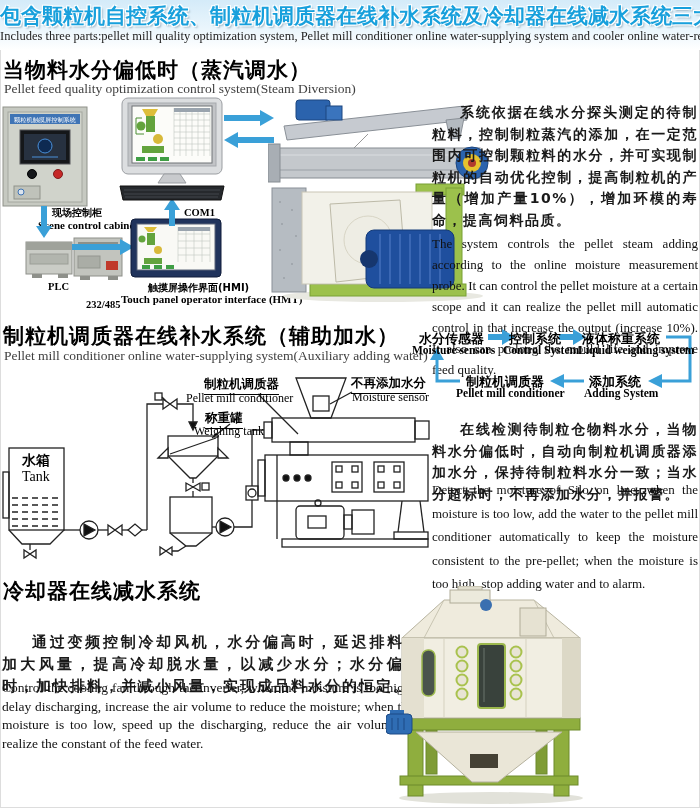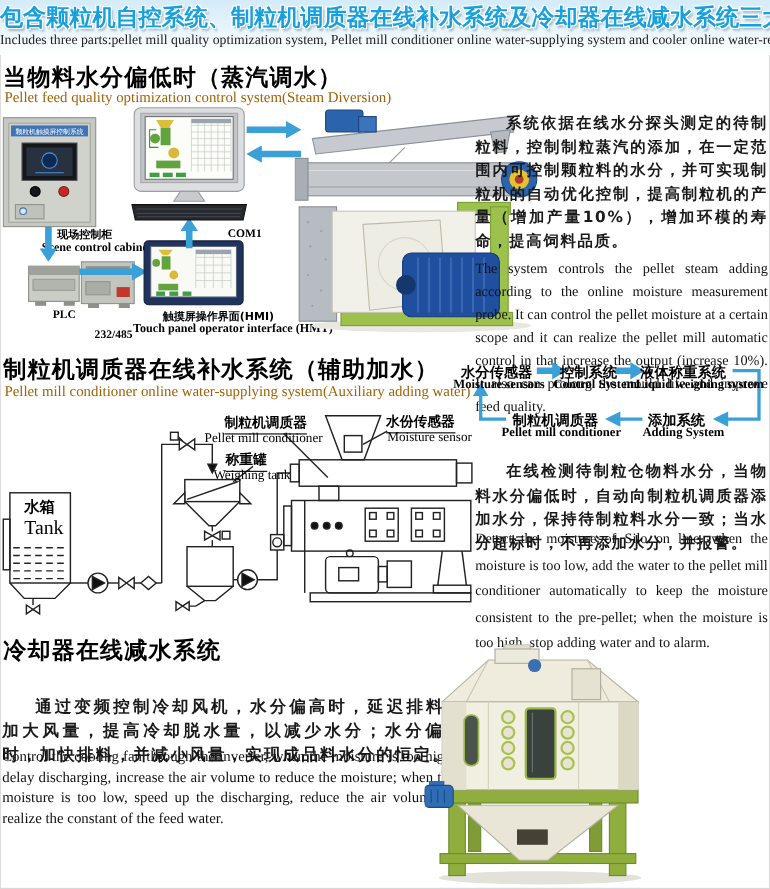--- a/index.html
+++ b/index.html
@@ -10,21 +10,21 @@
   
   .banner{left:0;top:0;width:700px;height:50px;
           background:linear-gradient(180deg,#d4ebf9 0%,#e9f5fc 55%,#ffffff 100%);}
   .banner-cn{left:0;top:2px;width:700px;text-align:center;font-size:21px;font-weight:bold;color:#18a0dc;
              letter-spacing:0px;
              text-shadow:-1px -1px 0 #fff,1px -1px 0 #fff,-1px 1px 0 #fff,1px 1px 0 #fff,2px 2px 2px #9fb6c4;}
   .banner-en{left:0;top:29px;width:700px;text-align:center;font-family:"Liberation Serif",serif;
              font-size:12.5px;color:#222;}
   
   .h-cn{font-size:21px;font-weight:bold;color:#000;letter-spacing:1px;}
-  .h-sub{font-family:"Liberation Serif",serif;font-size:13.5px;color:#a16207;}
+  .h-sub{font-family:"Liberation Serif",serif;font-size:13.5px;color:#404040;}
   
   .txt-cn{font-size:14px;font-weight:bold;line-height:21.5px;letter-spacing:1.5px;
           text-align:justify;text-indent:2em;color:#1a1a1a;}
   .txt-en{font-family:"Liberation Serif",serif;font-size:13px;line-height:21px;
           text-align:justify;color:#111;}
   .txt-cn3{font-size:15px;font-weight:bold;line-height:22px;letter-spacing:2px;
            text-align:justify;text-indent:2em;color:#1a1a1a;}
   .txt-en3{font-family:"Liberation Serif",serif;font-size:13.5px;line-height:18.5px;
            text-align:justify;color:#111;}
   
@@ -117,21 +117,21 @@
     <rect x="12" y="47" width="8" height="4" fill="#3f9e44"></rect>
     <rect x="24" y="47" width="8" height="4" fill="#3f9e44"></rect>
     <rect x="36" y="47" width="8" height="4" fill="#3f9e44"></rect>
   </svg>
   <span class="abs cap-cn nowrap" style="left:148px;top:281px;">触摸屏操作界面(HMI)</span>
   <span class="abs cap-en nowrap" style="left:121px;top:293px;">Touch panel operator interface (HMT)</span>
 
   <svg class="abs" style="left:164px;top:198px;" width="16" height="28">
     <polygon class="arr" points="8,0 16,12 11,12 11,28 5,28 5,12 0,12"></polygon>
   </svg>
-  <span class="abs lnk nowrap" style="left:184px;top:207px;margin-left:23px;">COM1</span>
+  <span class="abs lnk nowrap" style="left:184px;top:207px;">COM1</span>
 
   <svg class="abs" style="left:118px;top:96px;" width="108" height="106">
     <rect x="4" y="2" width="100" height="76" rx="6" fill="#dcdee0" stroke="#9b9ea2"></rect>
     <rect x="10" y="7" width="88" height="63" fill="#c2c4c7" stroke="#a6a9ad"></rect>
     <rect x="14" y="10" width="80" height="57" fill="#fcfcf9" stroke="#6f7276"></rect>
     <polygon points="24,13 40,13 36,20 28,20" fill="#ddbe3a"></polygon>
     <rect x="28" y="20" width="9" height="16" fill="#63a33d"></rect>
     <circle cx="23" cy="30" r="4.5" fill="#63a33d"></circle>
     <path d="M24,22 h-6 v16 h8" stroke="#4a8e34" fill="none"></path>
     <circle cx="40" cy="43" r="5" fill="#d8b93a"></circle>
@@ -330,26 +330,26 @@
       <circle cx="318" cy="143" r="3"></circle>
       <rect x="308" y="156" width="18" height="12"></rect>
       <rect x="344" y="155" width="8" height="14"></rect>
       <rect x="352" y="150" width="22" height="24"></rect>
       <rect x="282" y="179" width="146" height="8"></rect>
       <line x1="277" y1="95" x2="277" y2="179"></line>
     </g>
   </svg>
   <span class="abs dg-cn u nowrap" style="left:204px;top:376px;">制粒机调质器</span>
   <span class="abs dg-en nowrap" style="left:186px;top:391px;">Pellet mill conditioner</span>
-  <span class="abs dg-cn u nowrap" style="left:351px;top:375px;">水份传感器</span>
+  <span class="abs dg-cn u nowrap" style="left:351px;top:375px;">不再添加水分</span>
   <span class="abs dg-en nowrap" style="left:352px;top:390px;">Moisture sensor</span>
   <span class="abs dg-cn u nowrap" style="left:205px;top:410px;">称重罐</span>
   <span class="abs dg-en nowrap" style="left:194px;top:424px;">Weighing tank</span>
   <span class="abs dg-cn nowrap" style="left:22px;top:452px;font-size:14px;">水箱</span>
-  <span class="abs dg-en nowrap" style="left:22px;top:469px;font-size:18px;">Tank</span>
+  <span class="abs dg-en nowrap" style="left:22px;top:469px;font-size:14px;">Tank</span>
 
   <div class="abs txt-cn" style="left:432px;top:419px;width:266px;">在线检测待制粒仓物料水分，当物料水分偏低时，自动向制粒机调质器添加水分，保持待制粒料水分一致；当水分超标时，不再添加水分，并报警。</div>
   <div class="abs txt-en" style="left:432px;top:478px;width:266px;line-height:23.5px;">Detect the moisture of Silo on line, when the moisture is too low, add the water to the pellet mill conditioner automatically to keep the moisture consistent to the pre-pellet; when the moisture is too high, stop adding water and to alarm.</div>
 
   <div class="abs h-cn nowrap" style="left:3px;top:577px;">冷却器在线减水系统</div>
 
   <div class="abs txt-cn3" style="left:2px;top:631px;width:420px;">通过变频控制冷却风机，水分偏高时，延迟排料，加大风量，提高冷却脱水量，以减少水分；水分偏低时，加快排料，并减小风量，实现成品料水分的恒定。</div>
   <div class="abs txt-en3" style="left:2px;top:679px;width:412px;">Control the cooling fan through the inverter, when the moisture is too high, delay discharging, increase the air volume to reduce the moisture; when the moisture is too low, speed up the discharging, reduce the air volume to realize the constant of the feed water.</div>
 
   <svg class="abs" style="left:386px;top:586px;" width="244" height="222">

